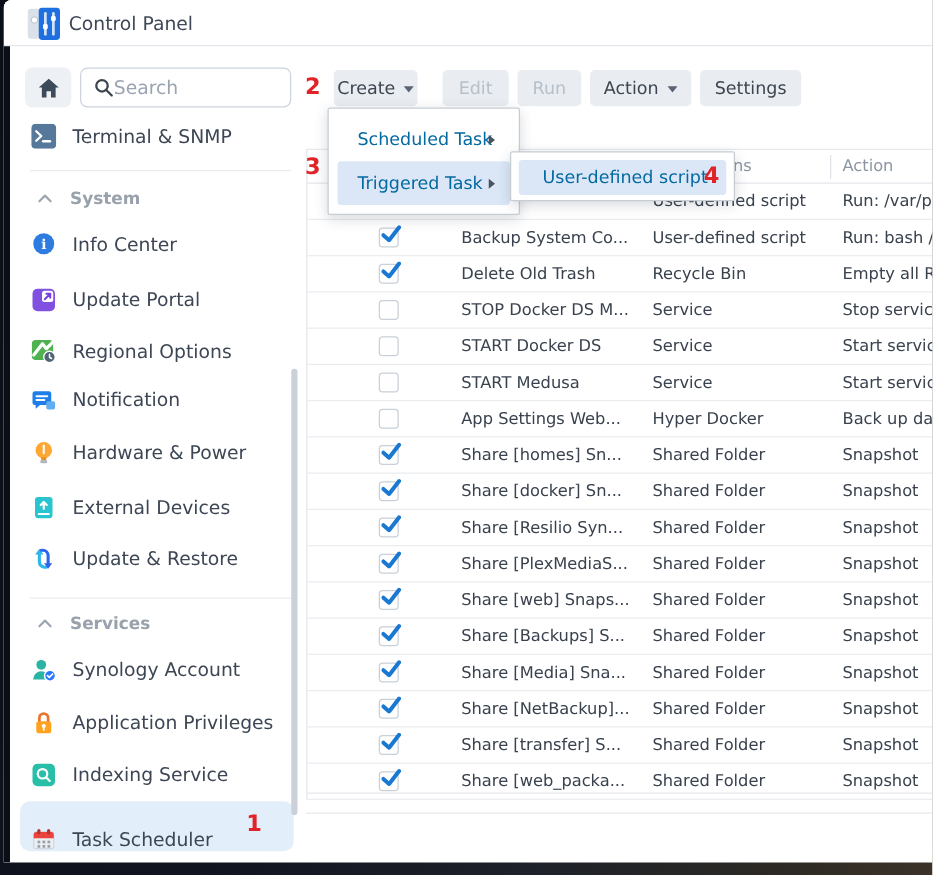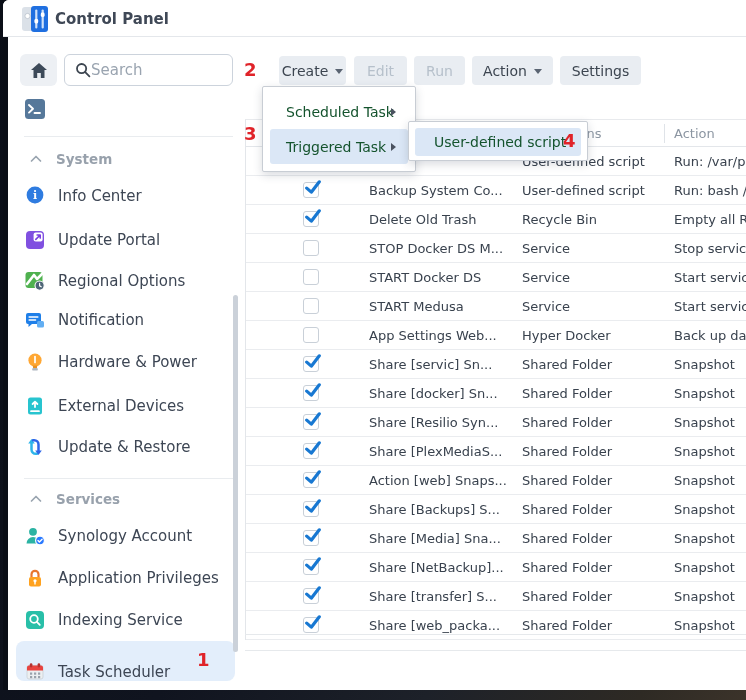--- a/index.html
+++ b/index.html
@@ -10,21 +10,21 @@
     background:linear-gradient(115deg,#0a0e17 0%,#10141f 45%,#1d2129 70%,#2e2a24 90%,#3b332a 100%); }
 
   
   #win { position:absolute; left:3px; top:0; width:743px; height:690px;
     background:#ffffff; border-radius:6px 0 0 0; overflow:hidden; }
 
   
   .titlebar { position:absolute; left:0; top:0; width:100%; height:37px; background:#fff;
     border-bottom:1px solid #e4e7eb; }
   .cp-icon { position:absolute; left:19px; top:6px; width:26px; height:26px; }
-  .win-title { position:absolute; left:52px; top:10px; font-size:15px; font-weight:700; color:#3f4856; }
+  .win-title { position:absolute; left:52px; top:10px; font-size:15px; font-weight:400; color:#3f4856; }
 
   
   .side-gap { position:absolute; left:0; top:37px; width:5px; height:653px; background:#0a0e16; }
 
   
   .home-btn { position:absolute; left:17px; top:54px; width:37px; height:32px; background:#edf0f4;
     border-radius:6px; display:flex; align-items:center; justify-content:center; cursor:pointer; }
   .search-box { position:absolute; left:61px; top:54px; width:169px; height:32px; background:#fff;
     border:1px solid #ccd3dc; border-radius:6px; display:flex; align-items:center; padding-left:10px; gap:0; }
   .search-box input { border:none; outline:none; width:110px; font-size:15px; color:#3d4654;
@@ -63,21 +63,21 @@
   .cb { position:absolute; left:57px; top:6px; width:16px; height:16px; background:#fff;
     border:1px solid #c9d0d8; border-radius:3px; cursor:pointer; }
   .cb svg { position:absolute; left:1px; top:-3px; width:16px; height:14px; }
   .xline { position:absolute; left:242px; width:501px; height:1px; background:#e6e9ec; }
 
   
   .menu { position:absolute; background:#fff; border:1px solid #c8cdd4; border-radius:2px;
     box-shadow:0 3px 10px rgba(40,50,70,.18); z-index:10; }
   #menu-create { left:259px; top:86px; width:154px; height:86px; padding:7px; }
   .mitem { position:relative; height:35px; border-radius:3px; display:flex; align-items:center;
-    padding:0 14px 0 16px; font-size:14px; color:#14532d; cursor:pointer; white-space:nowrap; }
+    padding:0 14px 0 16px; font-size:14px; color:#0369a1; cursor:pointer; white-space:nowrap; }
   .mitem.hl { background:#dbe7f6; }
   .sub-arrow { position:absolute; right:12px; width:0; height:0; border-top:4.5px solid transparent;
     border-bottom:4.5px solid transparent; border-left:5.5px solid #4a5260; }
   #menu-sub { left:405px; top:121px; width:180px; height:40px; padding:6px; }
   #menu-sub .mitem { height:28px; padding-left:19px; }
 
   
   .ann { position:absolute; color:#e02329; font-size:18px; font-weight:700; z-index:20; }
   #ann1 { left:194px; top:649px; } #ann2 { left:241px; top:59px; }
   #ann3 { left:241px; top:123px; } #ann4 { left:560px; top:130px; }
@@ -115,20 +115,21 @@
     </svg>
     <input type="text" placeholder="Search" style="">
   </div>
 
   <div class="sitem" style="top:89px">
     <svg class="icon20" viewBox="0 0 20 20">
       <rect width="20" height="20" rx="3.5" fill="#56789a"></rect>
       <path d="M4 6 L8 9.8 L4 13.6" fill="none" stroke="#fff" stroke-width="1.9" stroke-linecap="round" stroke-linejoin="round"></path>
       <line x1="9.5" y1="14" x2="15" y2="14" stroke="#fff" stroke-width="1.9" stroke-linecap="round"></line>
     </svg>
+    <span class="lbl">Terminal &amp; SNMP</span>
   </div>
 
   <div class="sdiv" style="top:136px"></div>
 
   <div class="shead" style="top:147px">
     <svg width="12" height="8" viewBox="0 0 12 8">
       <path d="M1.5 6 L6 1.5 L10.5 6" fill="none" stroke="#9aa5b0" stroke-width="1.7" stroke-linecap="round" stroke-linejoin="round"></path>
     </svg>
     <span class="lbl">System</span>
   </div>
@@ -250,21 +251,21 @@
       <rect x="13" y="11.5" width="2.2" height="2.2" fill="#9aa2ab"></rect>
       <rect x="5" y="15" width="2.2" height="2.2" fill="#9aa2ab"></rect>
       <rect x="9" y="15" width="2.2" height="2.2" fill="#9aa2ab"></rect>
       <rect x="13" y="15" width="2.2" height="2.2" fill="#9aa2ab"></rect>
     </svg>
     <span class="lbl">Task Scheduler</span>
   </div>
 
   <div class="sscroll"></div>
 
-  <button class="tbtn" style="left:276px;width:67px">
+  <button class="tbtn" style="left:264px;width:67px">
     <span>Create</span>
     <span class="caret"></span>
   </button>
   <button class="tbtn disabled" style="left:351px;width:53px">
     <span>Edit</span>
   </button>
   <button class="tbtn disabled" style="left:411px;width:51px">
     <span>Run</span>
   </button>
   <button class="tbtn" style="left:469px;width:81px">
@@ -336,21 +337,21 @@
             <span class="cell c-name">App Settings Web...</span>
             <span class="cell c-app">Hyper Docker</span>
             <span class="cell c-act">Back up da</span>
           </div>
           <div class="trow">
             <span class="cb">
               <svg viewBox="0 0 14 12">
                 <path d="M1.5 7 L5.5 10.5 L12.5 1.5" fill="none" stroke="#1878d2" stroke-width="2.8" stroke-linecap="round" stroke-linejoin="round"></path>
               </svg>
             </span>
-            <span class="cell c-name">Share [servic] Sn...</span>
+            <span class="cell c-name">Share [homes] Sn...</span>
             <span class="cell c-app">Shared Folder</span>
             <span class="cell c-act">Snapshot</span>
           </div>
           <div class="trow">
             <span class="cb">
               <svg viewBox="0 0 14 12">
                 <path d="M1.5 7 L5.5 10.5 L12.5 1.5" fill="none" stroke="#1878d2" stroke-width="2.8" stroke-linecap="round" stroke-linejoin="round"></path>
               </svg>
             </span>
             <span class="cell c-name">Share [docker] Sn...</span>
@@ -376,21 +377,21 @@
             <span class="cell c-name">Share [PlexMediaS...</span>
             <span class="cell c-app">Shared Folder</span>
             <span class="cell c-act">Snapshot</span>
           </div>
           <div class="trow">
             <span class="cb">
               <svg viewBox="0 0 14 12">
                 <path d="M1.5 7 L5.5 10.5 L12.5 1.5" fill="none" stroke="#1878d2" stroke-width="2.8" stroke-linecap="round" stroke-linejoin="round"></path>
               </svg>
             </span>
-            <span class="cell c-name">Action [web] Snaps...</span>
+            <span class="cell c-name">Share [web] Snaps...</span>
             <span class="cell c-app">Shared Folder</span>
             <span class="cell c-act">Snapshot</span>
           </div>
           <div class="trow">
             <span class="cb">
               <svg viewBox="0 0 14 12">
                 <path d="M1.5 7 L5.5 10.5 L12.5 1.5" fill="none" stroke="#1878d2" stroke-width="2.8" stroke-linecap="round" stroke-linejoin="round"></path>
               </svg>
             </span>
             <span class="cell c-name">Share [Backups] S...</span>

